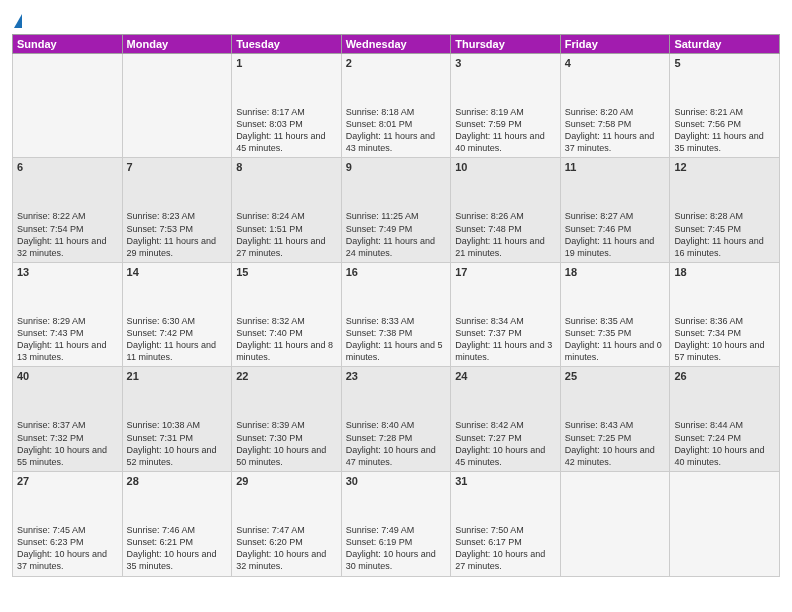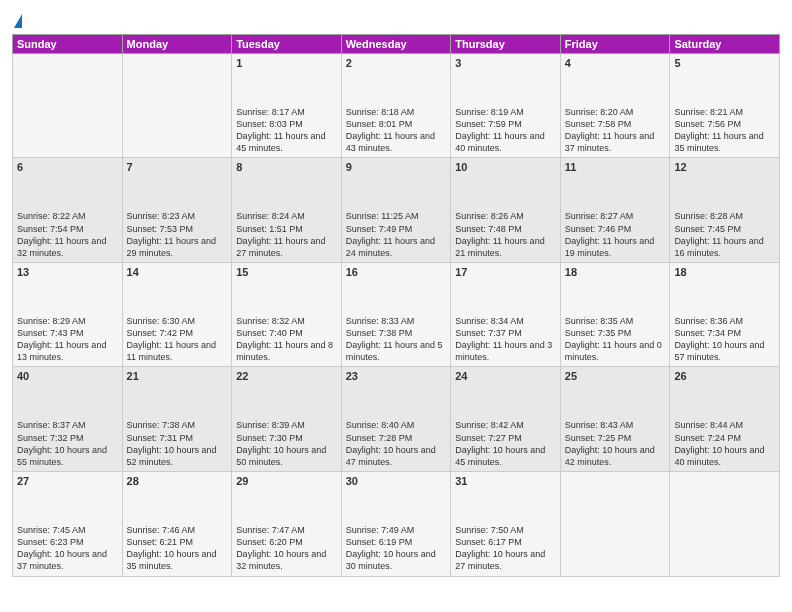--- a/index.html
+++ b/index.html
@@ -256,21 +256,21 @@
         </tr>
         <tr>
           <td>
             <span class="day-number">40</span>
             <div class="cell-text">Sunrise: 8:37 AM
 Sunset: 7:32 PM
 Daylight: 10 hours and 55 minutes.</div>
           </td>
           <td>
             <span class="day-number">21</span>
-            <div class="cell-text">Sunrise: 7:38 AM
+            <div class="cell-text">Sunrise: 10:38 AM
 Sunset: 7:31 PM
 Daylight: 10 hours and 52 minutes.</div>
           </td>
           <td>
             <span class="day-number">22</span>
             <div class="cell-text">Sunrise: 8:39 AM
 Sunset: 7:30 PM
 Daylight: 10 hours and 50 minutes.</div>
           </td>
           <td>

